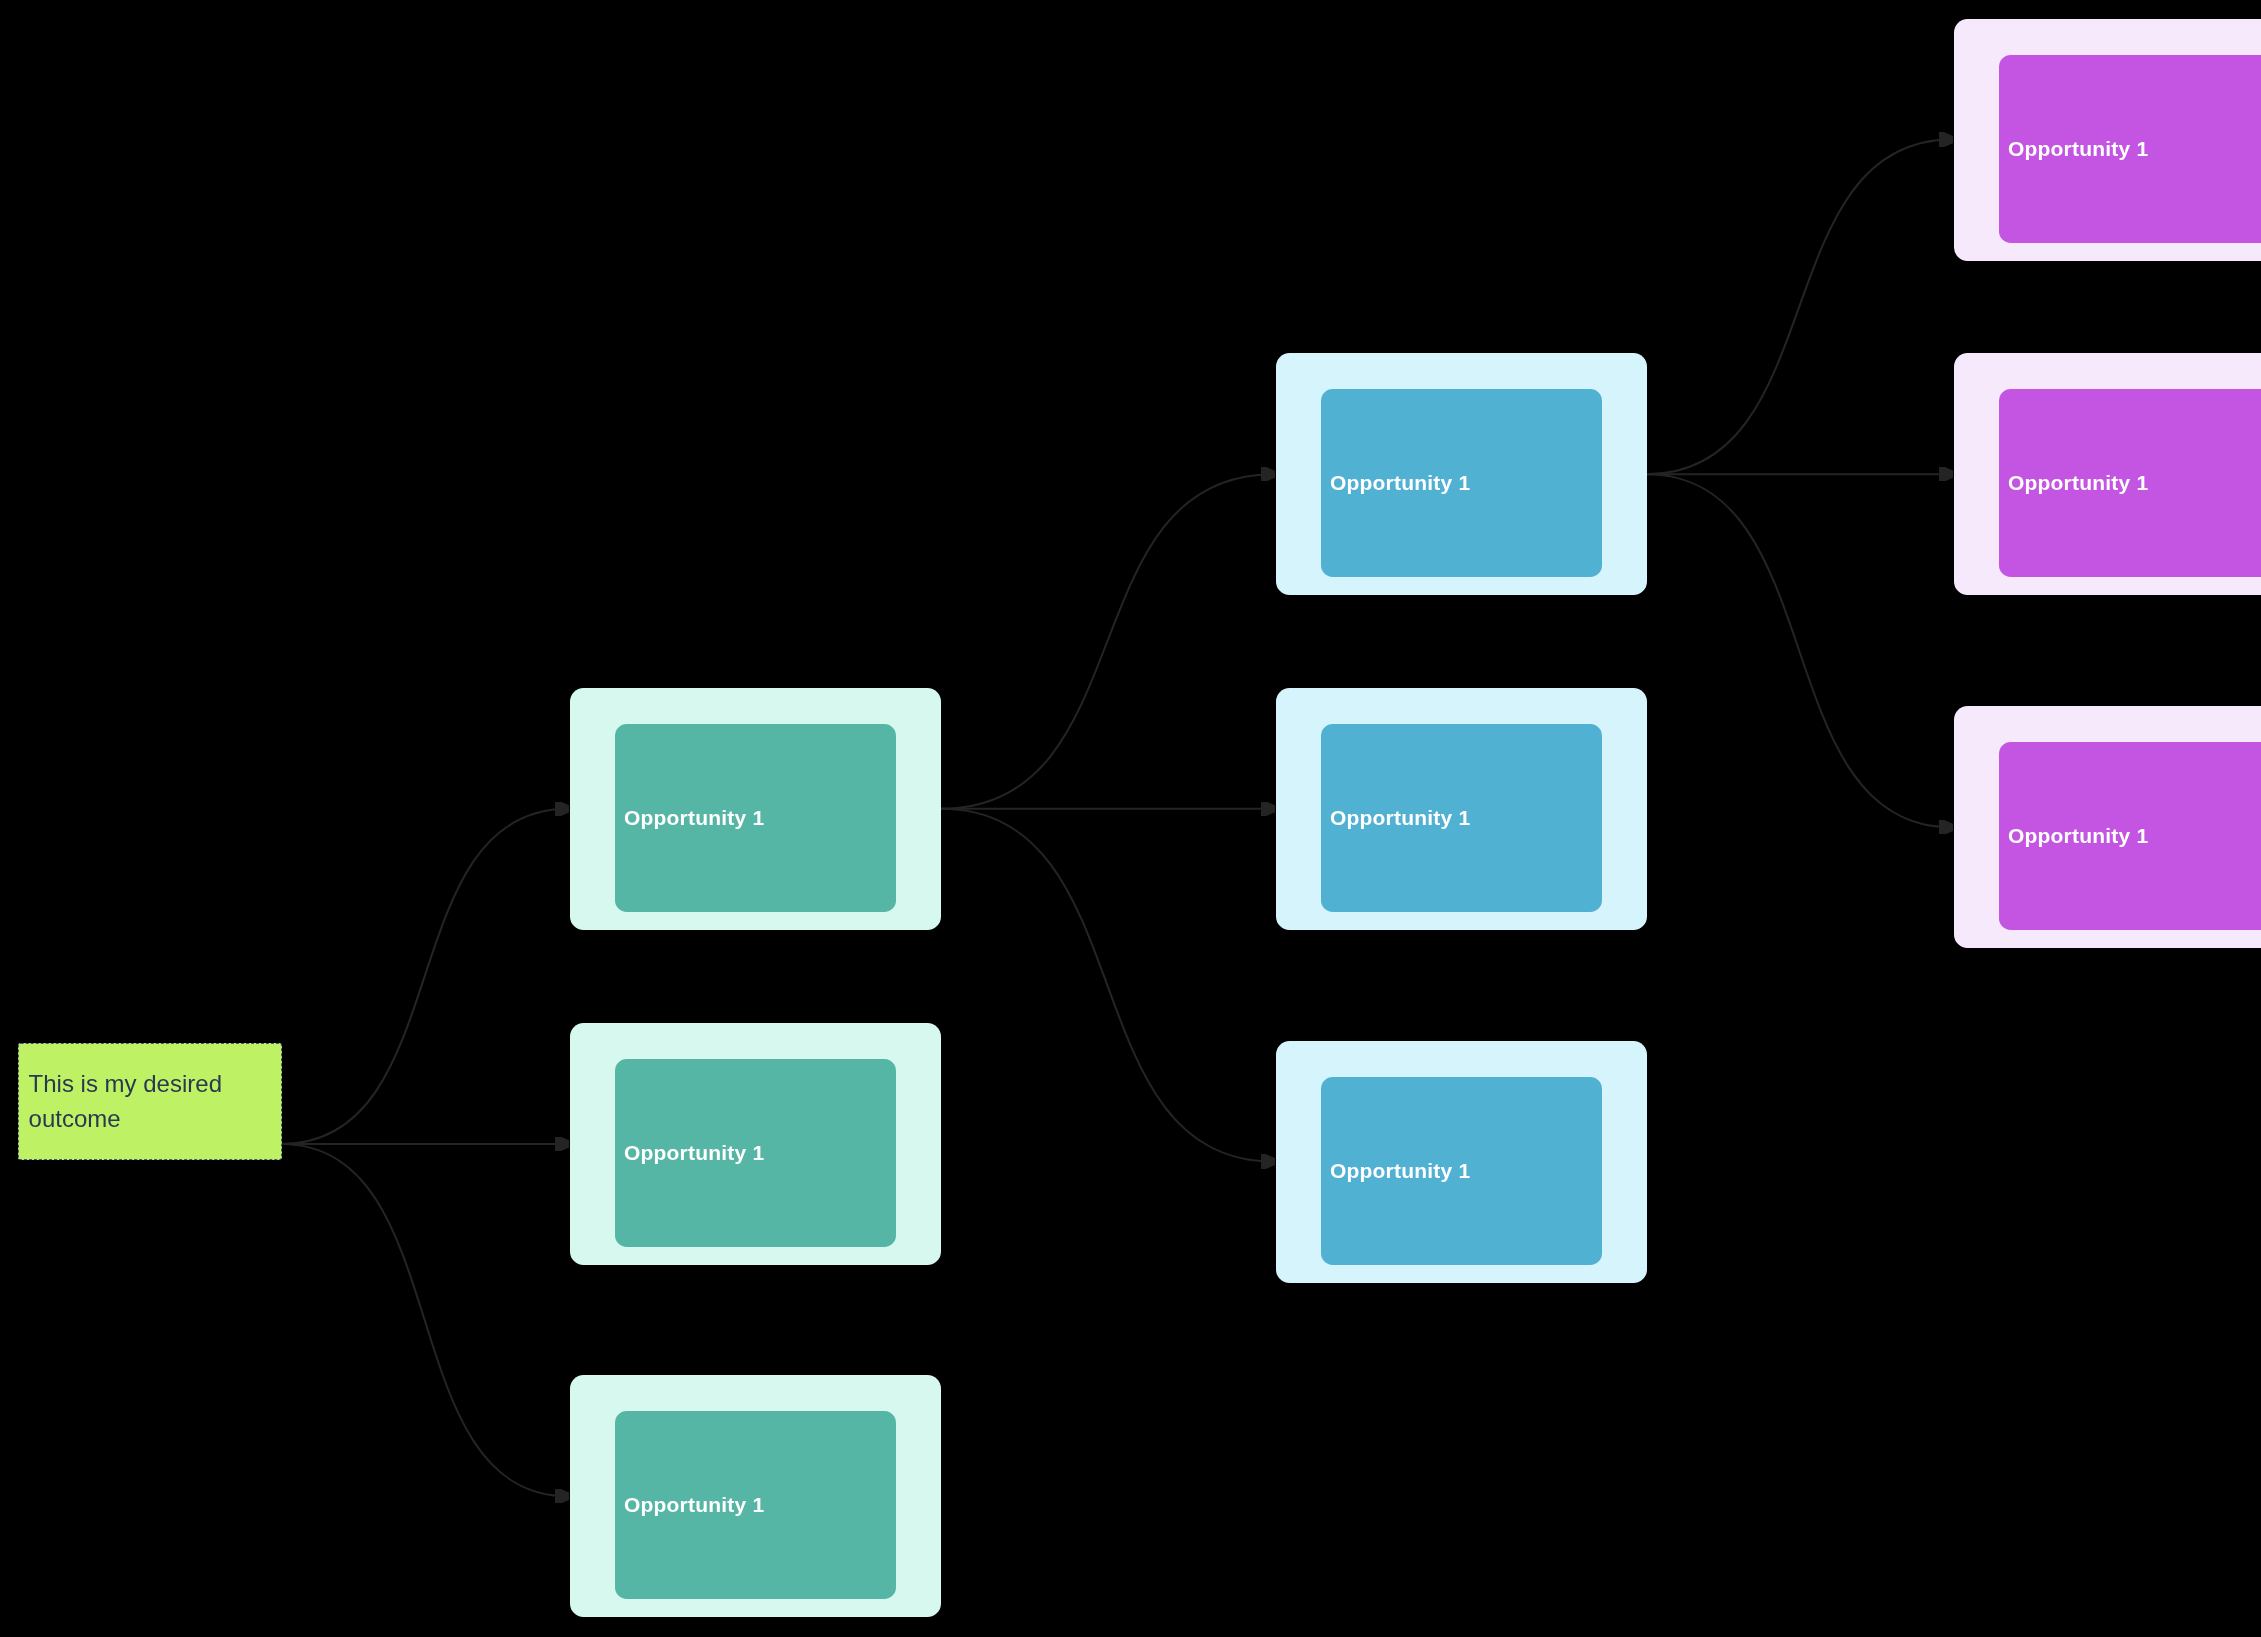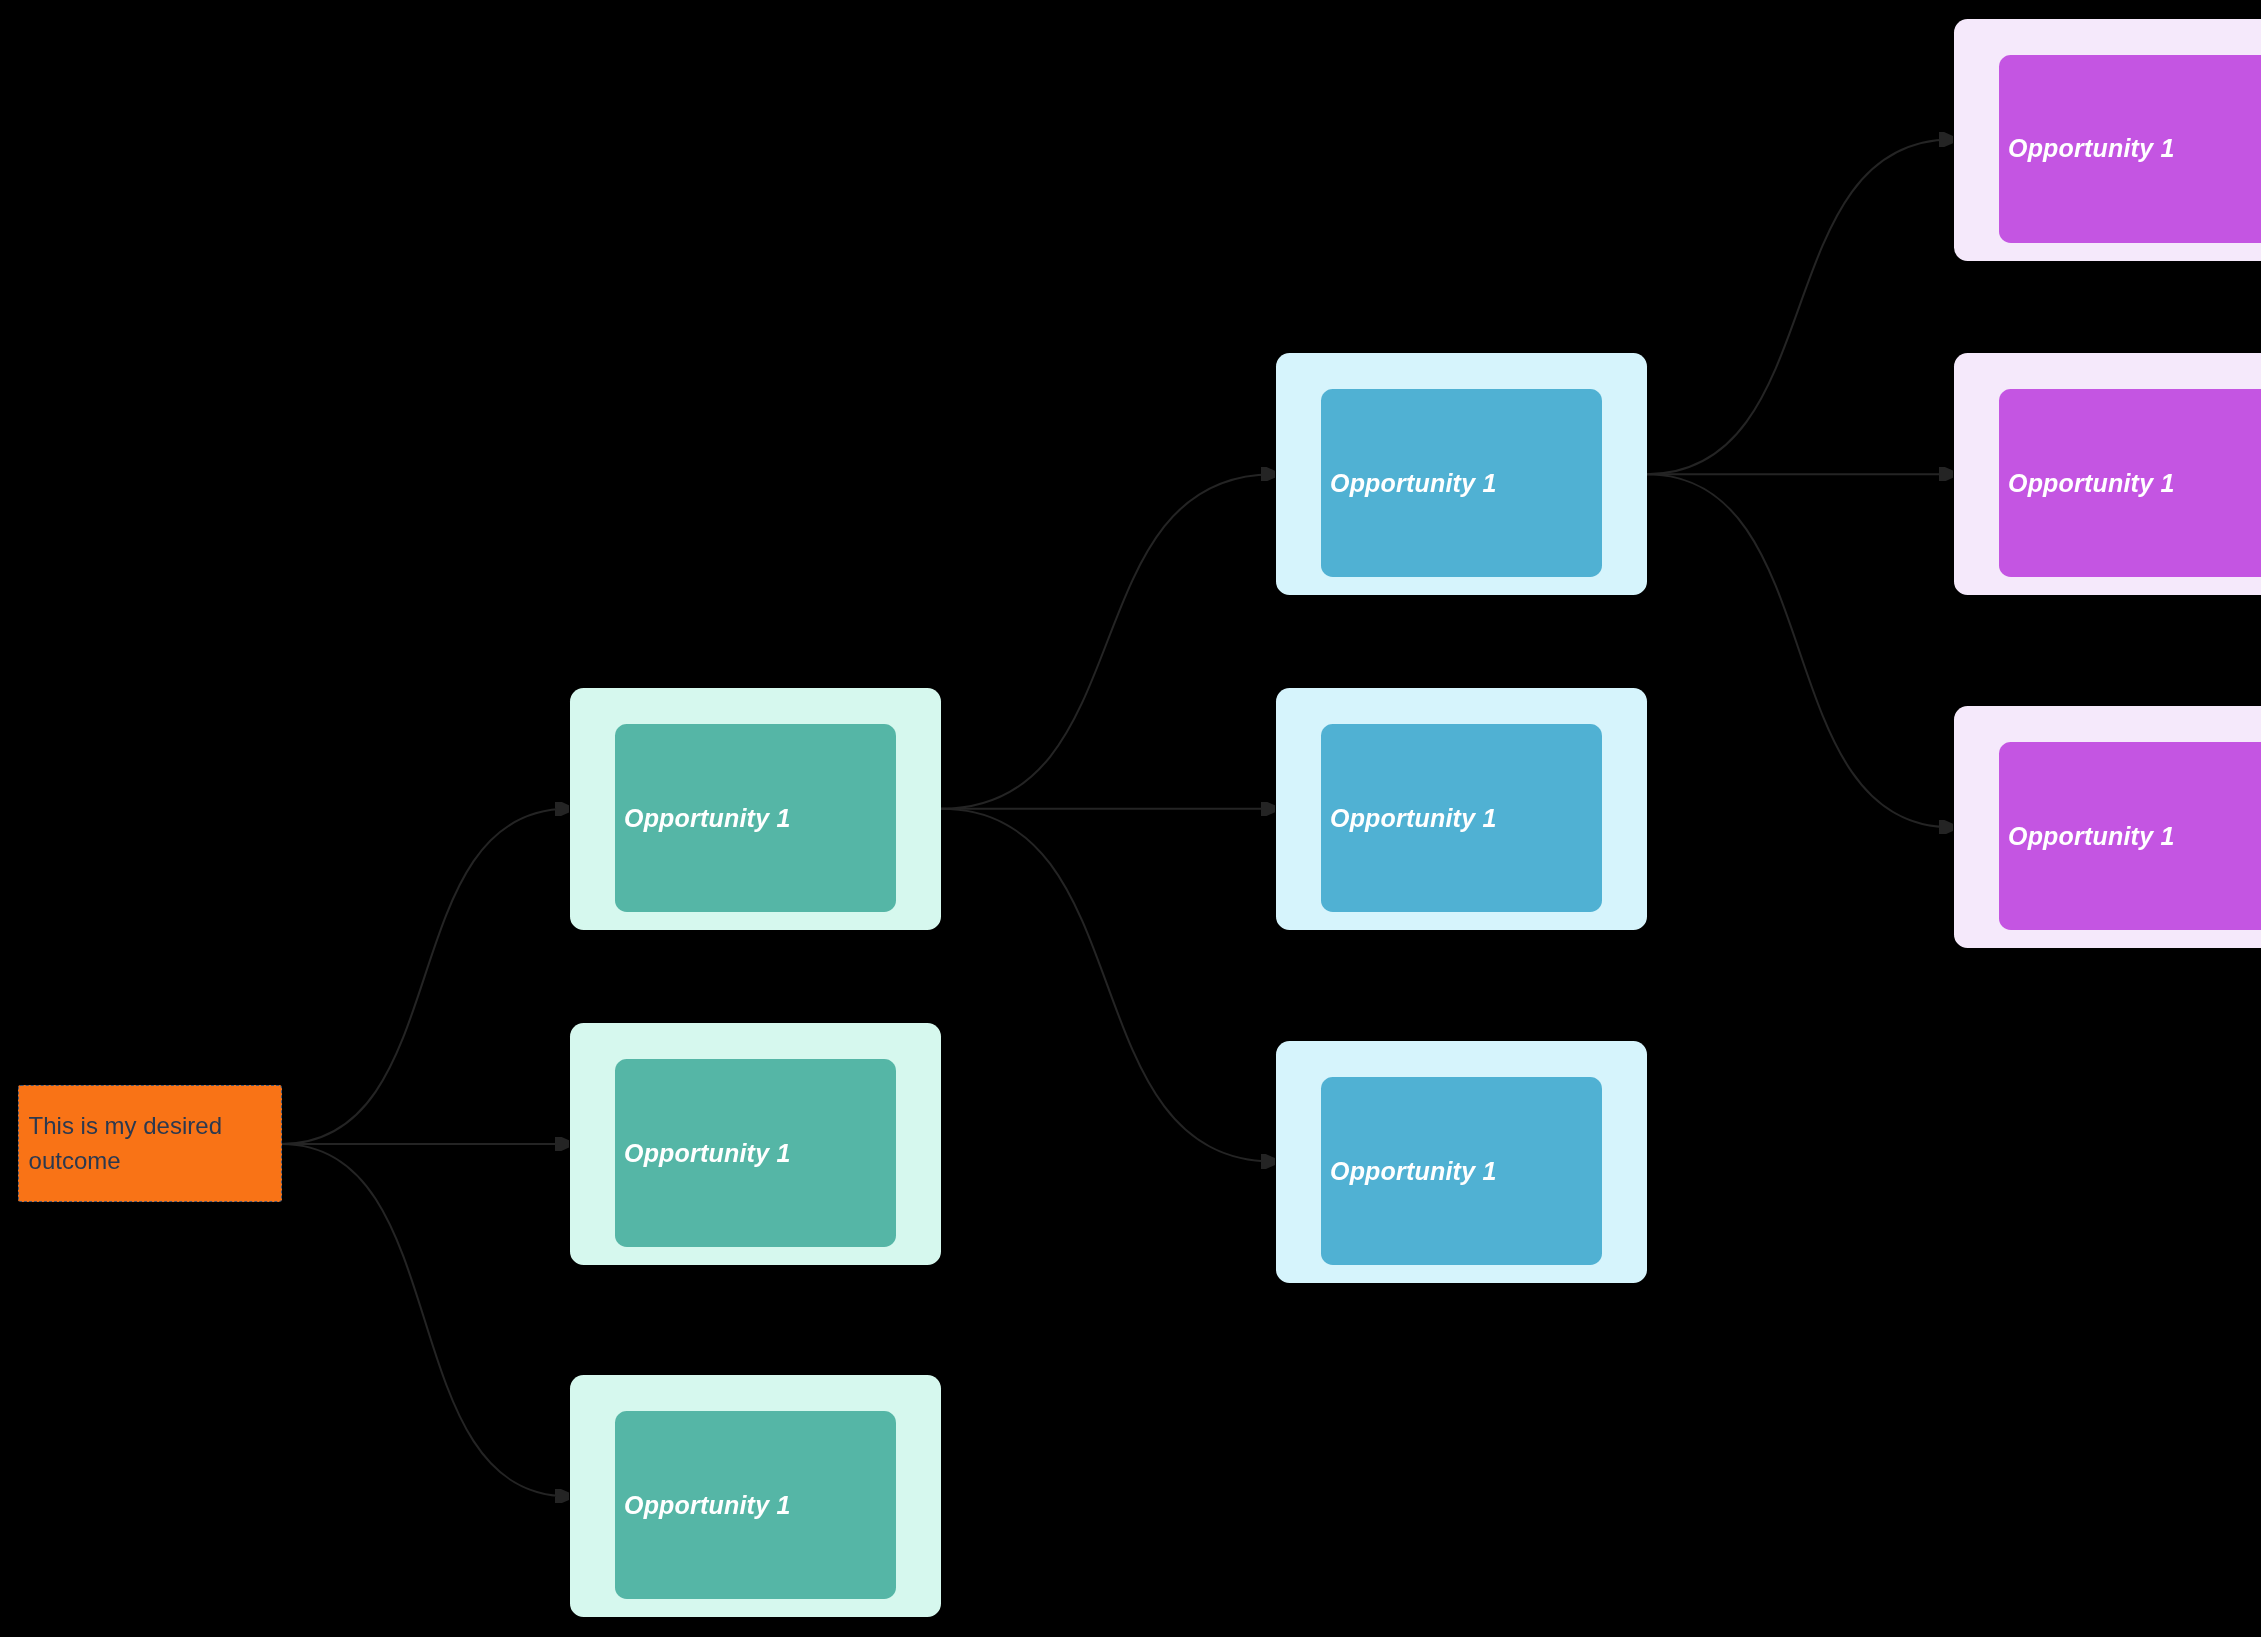--- a/index.html
+++ b/index.html
@@ -24,25 +24,25 @@
     display: block;
   }
   svg.edges path {
     fill: none;
     stroke: #242424;
     stroke-width: 4.5;
   }
   .root-node {
     position: absolute;
     left: 17.6px;
-    top: 1085px;
+    top: 1043px;
     width: 264px;
     height: 117px;
     box-sizing: border-box;
-    background: #f97316;
+    background: #bef264;
     border: 1.4px dashed #485872;
     border-radius: 2.7px;
     display: flex;
     flex-direction: column;
     justify-content: center;
     padding: 0 11px 0 10px;
     font-size: 24px;
     line-height: 1.45;
     color: #2b3950;
   }
@@ -58,25 +58,24 @@
     right: 45px;
     top: 36px;
     bottom: 18px;
     border-radius: 11.8px;
     display: flex;
     align-items: center;
     padding-left: 9px;
   }
   .node .label {
     color: #ffffff;
-    font-size: 25px;
+    font-size: 21px;
     font-weight: 700;
     letter-spacing: 0.2px;
     white-space: nowrap;
-    font-style: italic;
   }
   .green  { background: #d6f8ee; }
   .green .inner  { background: #55b6a6; }
   .blue   { background: #d6f4fc; }
   .blue .inner   { background: #50b1d3; }
   .purple { background: #f5e9fb; }
   .purple .inner { background: #c455e2; }
 
   .g1 { left: 570px; top: 688px; }
   .g2 { left: 570px; top: 1023px; }

